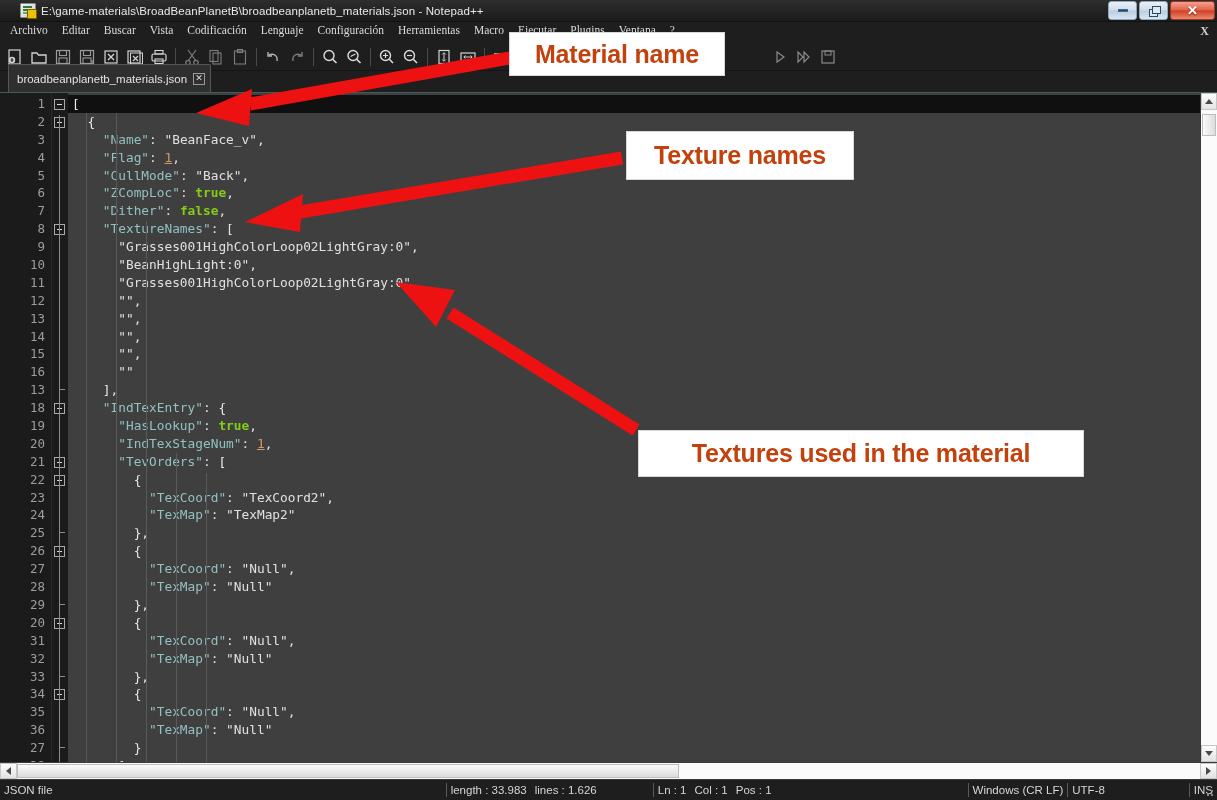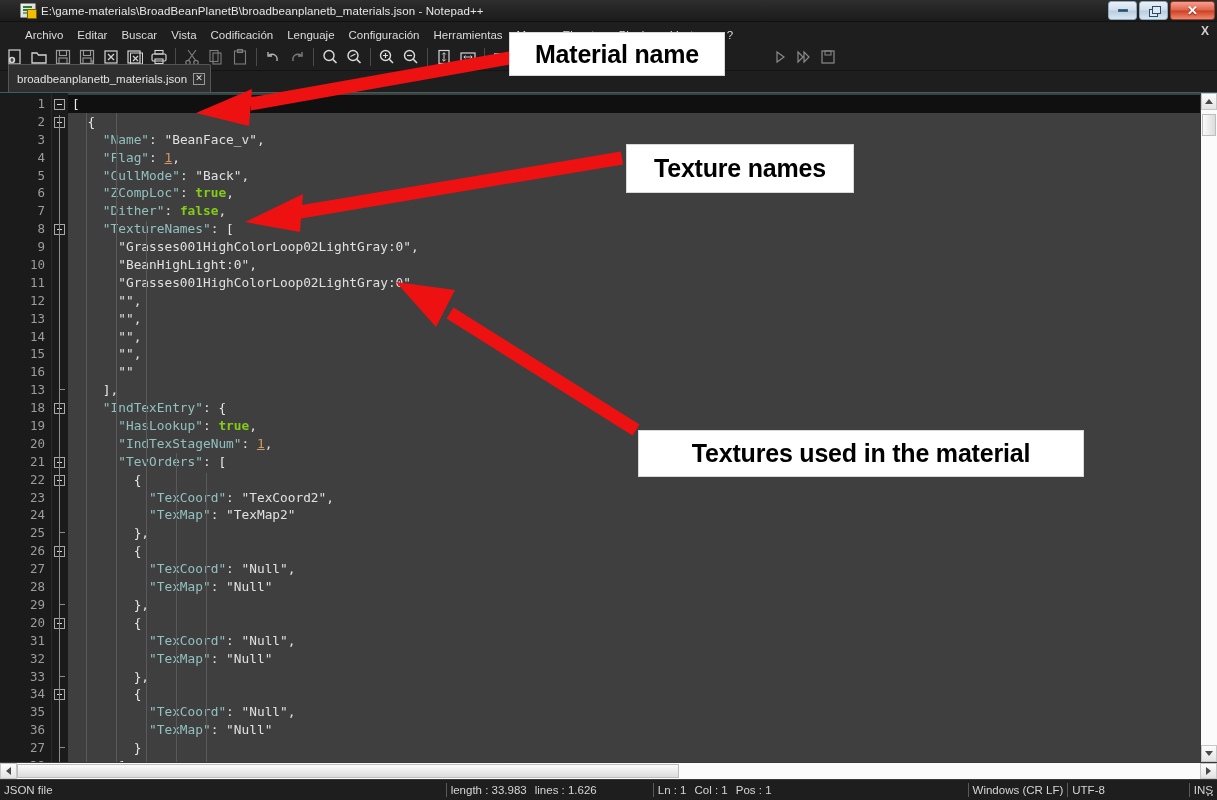--- a/index.html
+++ b/index.html
@@ -73,24 +73,25 @@
   }
   .wb-min { width:10px; height:3px; background:#2b4a63; border:1px solid #3e6a8d; }
   .wb-max1 { width:9px; height:8px; border:1.5px solid #2b4a63; position:absolute; left:9px; top:7px; background:#dce9f4;}
   .wb-max2 { width:9px; height:8px; border:1.5px solid #2b4a63; position:absolute; left:12px; top:4px; background:#dce9f4;}
   .wb-x { color:#fff; font-size:13px; font-weight:bold; line-height:1; text-shadow: 0 1px 1px #7a2211; }
 
   
   .menubar {
     height: 21px;
     background: #1e1e1e;
-    display: flex; align-items: flex-end;
-    padding-left: 18px;
+    display: flex; align-items: flex-start;
+    padding-left: 3px;
     flex: 0 0 21px;
     position: relative;
+    font-family: Liberation Serif, serif;
   }
   .menu-item {
     color: #dcdcdc;
     font-size: 11.5px;
     padding: 2px 7px;
     white-space: nowrap;
     cursor: default;
   }
   .menubar-x {
     position: absolute; right: 8px; top: 2px;
@@ -282,30 +283,30 @@
     width:12px;height:12px;
   }
   .sb-grip i {
     position:absolute; width:2px;height:2px;background:#8a8a8a;
   }
 
   
   .anno {
     position: absolute;
     background: #ffffff;
-    color: #000000;
+    color: #c2410c;
     font-weight: bold;
     font-family: "Liberation Sans", sans-serif;
     display: flex; align-items: center; justify-content: center;
     border: 1px solid #d8d8d8;
     z-index: 40;
     letter-spacing: -0.2px;
   }
   #anno-material { left: 509px; top: 32px; width: 216px; height: 44px; font-size: 25px; }
-  #anno-texture  { left: 626px; top: 144px; width: 228px; height: 49px; font-size: 25px; }
+  #anno-texture  { left: 626px; top: 131px; width: 228px; height: 49px; font-size: 25px; }
   #anno-used     { left: 638px; top: 430px; width: 446px; height: 47px; font-size: 25px; }
 
   .arrow-layer {
     position: absolute; left:0; top:0; width:1217px; height:800px;
     pointer-events: none; z-index: 35;
   }
 </style>
 </head>
 <body>
 

